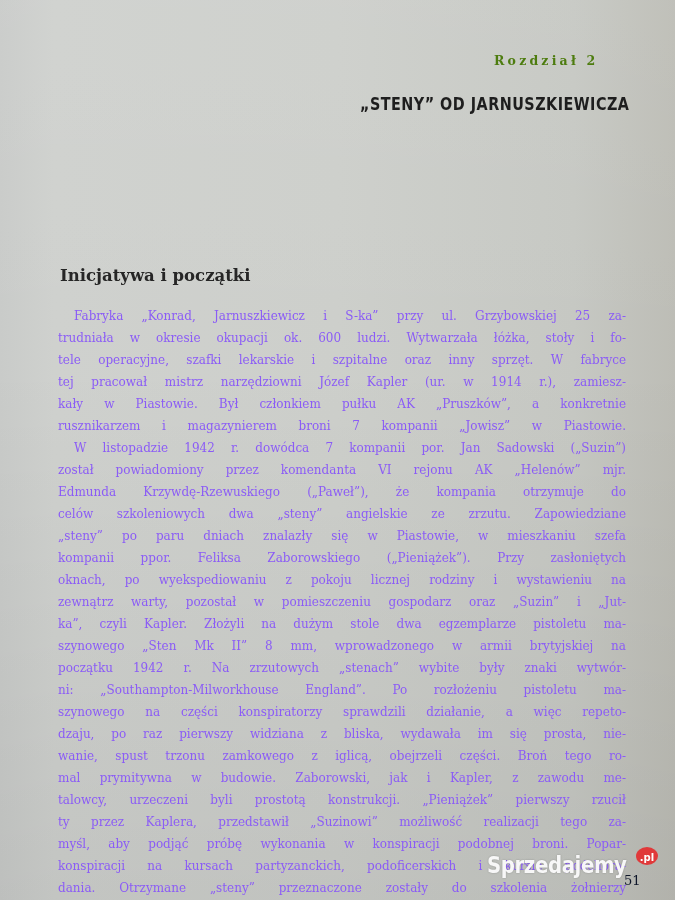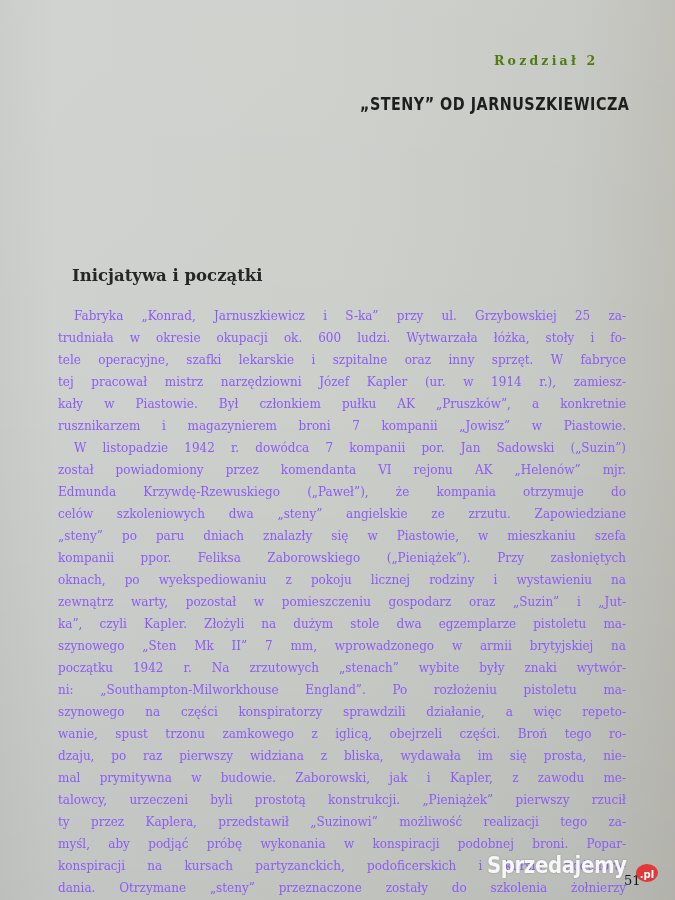--- a/index.html
+++ b/index.html
@@ -22,21 +22,21 @@
     .chapter-title {
       position: absolute; left: 360px; top: 94px;
       font-family: "DejaVu Sans", sans-serif; font-weight: bold;
       font-size: 17.5px; letter-spacing: 0.6px; color: #1e1e1e;
       transform: scaleX(0.82); transform-origin: left top;
       white-space: nowrap;
     }
     .section-heading {
       position: absolute; left: 60px; top: 266px;
       font-family: "DejaVu Serif", serif; font-weight: bold;
-      font-size: 16.5px; color: #262626; margin-left: 12px;
+      font-size: 16.5px; color: #262626;
     }
     .body-text {
       position: absolute; left: 58px; top: 305px; width: 600px;
       font-family: "DejaVu Serif", serif; font-size: 12px;
       line-height: 22px; color: #8b5cf6;
     }
     .line {
       display: block; white-space: nowrap; text-align-last: justify;
       text-align: justify; width: 568px;
     }
@@ -51,21 +51,21 @@
       font-size: 23px; color: #f7f7f7; letter-spacing: -0.5px;
       text-shadow: 0 0 2px rgba(0,0,0,0.25);
       transform: scaleX(0.86); transform-origin: left top;
       white-space: nowrap;
     }
     .watermark-badge {
       position: absolute; left: 636px; top: 847px;
       width: 22px; height: 18px; border-radius: 50%;
       background: #e0393a; color: #fff;
       font-family: "DejaVu Sans", sans-serif; font-weight: bold;
-      font-size: 10px; line-height: 22px; text-align: center; margin-top: 17px;
+      font-size: 10px; line-height: 22px; text-align: center;
     }
   </style>
 </head>
 <body>
 
 <div class="page-shade"></div>
 
 <div class="chapter-label">Rozdział 2</div>
 <div class="chapter-title">„STENY” OD JARNUSZKIEWICZA</div>
 
@@ -80,26 +80,26 @@
   <span class="line">rusznikarzem i magazynierem broni 7 kompanii „Jowisz” w Piastowie.</span>
   <span class="line indent">W listopadzie 1942 r. dowódca 7 kompanii por. Jan Sadowski („Suzin”)</span>
   <span class="line">został powiadomiony przez komendanta VI rejonu AK „Helenów” mjr.</span>
   <span class="line">Edmunda Krzywdę-Rzewuskiego („Paweł”), że kompania otrzymuje do</span>
   <span class="line">celów szkoleniowych dwa „steny” angielskie ze zrzutu. Zapowiedziane</span>
   <span class="line">„steny” po paru dniach znalazły się w Piastowie, w mieszkaniu szefa</span>
   <span class="line">kompanii ppor. Feliksa Zaborowskiego („Pieniążek”). Przy zasłoniętych</span>
   <span class="line">oknach, po wyekspediowaniu z pokoju licznej rodziny i wystawieniu na</span>
   <span class="line">zewnątrz warty, pozostał w pomieszczeniu gospodarz oraz „Suzin” i „Jut-</span>
   <span class="line">ka”, czyli Kapler. Złożyli na dużym stole dwa egzemplarze pistoletu ma-</span>
-  <span class="line">szynowego „Sten Mk II” 7 mm, wprowadzonego w armii brytyjskiej na</span>
+  <span class="line">szynowego „Sten Mk II” 8 mm, wprowadzonego w armii brytyjskiej na</span>
   <span class="line">początku 1942 r. Na zrzutowych „stenach” wybite były znaki wytwór-</span>
   <span class="line">ni: „Southampton-Milworkhouse England”. Po rozłożeniu pistoletu ma-</span>
   <span class="line">szynowego na części konspiratorzy sprawdzili działanie, a więc repeto-</span>
+  <span class="line">dzaju, po raz pierwszy widziana z bliska, wydawała im się prosta, nie-</span>
   <span class="line">wanie, spust trzonu zamkowego z iglicą, obejrzeli części. Broń tego ro-</span>
-  <span class="line">dzaju, po raz pierwszy widziana z bliska, wydawała im się prosta, nie-</span>
   <span class="line">mal prymitywna w budowie. Zaborowski, jak i Kapler, z zawodu me-</span>
   <span class="line">talowcy, urzeczeni byli prostotą konstrukcji. „Pieniążek” pierwszy rzucił</span>
   <span class="line">ty przez Kaplera, przedstawił „Suzinowi” możliwość realizacji tego za-</span>
   <span class="line">myśl, aby podjąć próbę wykonania w konspiracji podobnej broni. Popar-</span>
   <span class="line">konspiracji na kursach partyzanckich, podoficerskich i kursie podchorą-</span>
   <span class="line">dania. Otrzymane „steny” przeznaczone zostały do szkolenia żołnierzy</span>
 </div>
 
 <div class="page-number">51</div>
 

